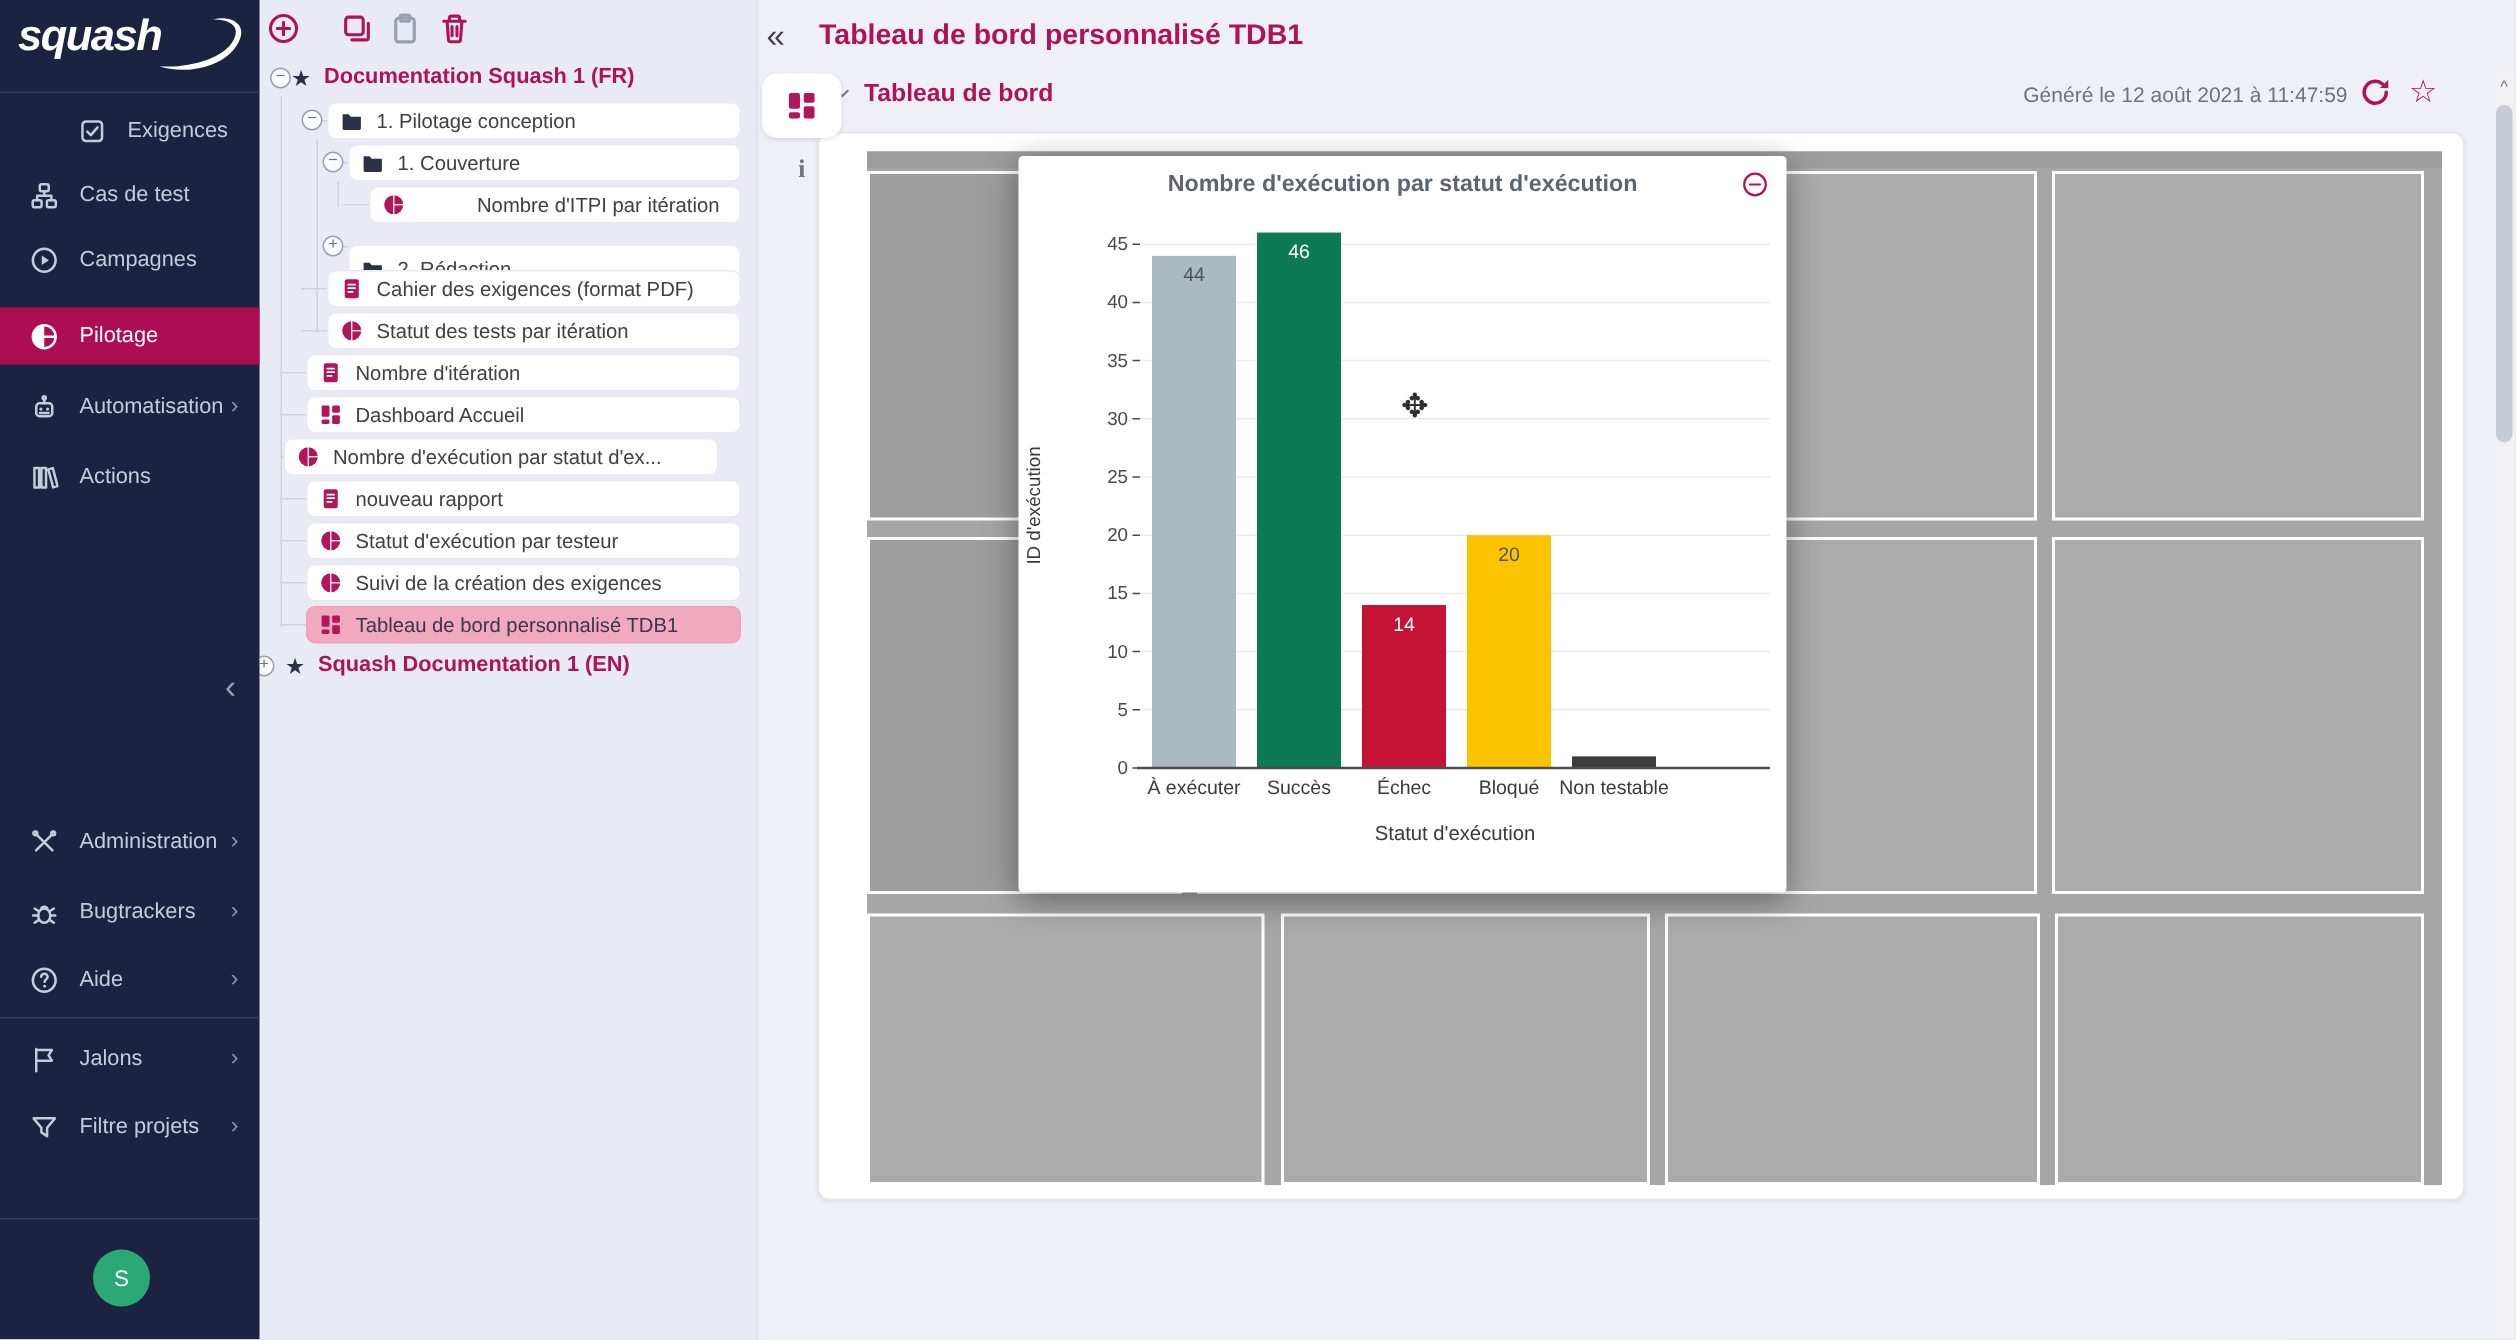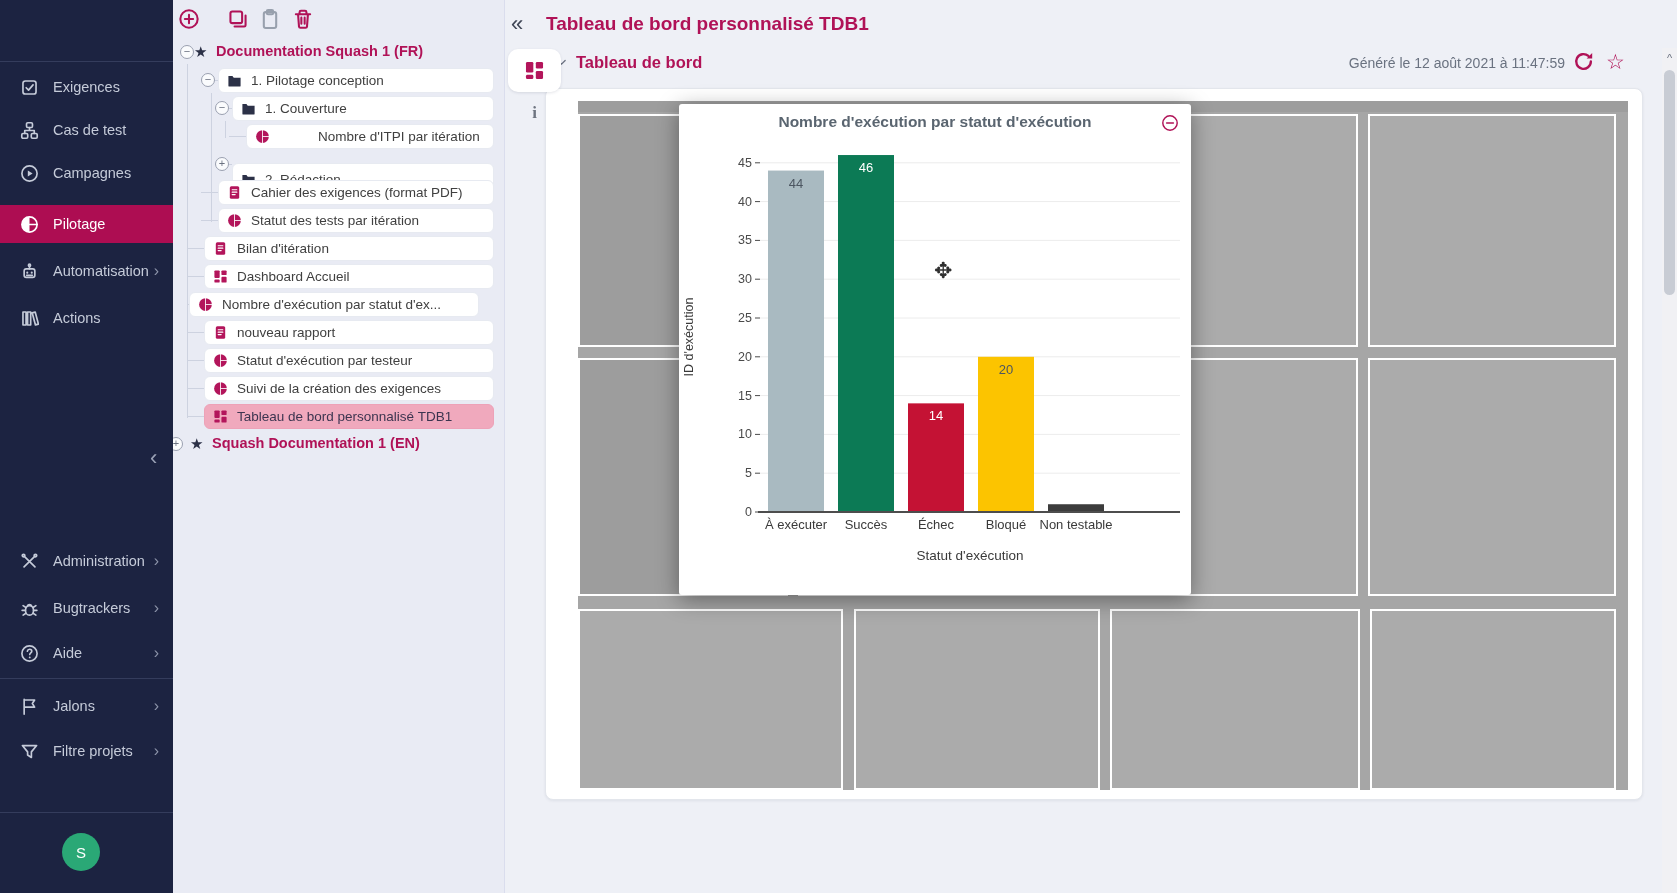--- a/index.html
+++ b/index.html
@@ -256,21 +256,21 @@
             <rect x="8" y="7.55" width="7" height="0.9" fill="#fff"></rect>
           </svg>
           <span>Statut des tests par itération</span>
         </div>
         <div class="guide" style="left: 14px; top: 248px; width: 17px; height: 1px;"></div>
         <div class="tree-row" style="left: 31px; top: 236px; width: 290px;">
           <svg class="ic fill" width="15" height="15" viewBox="0 0 16 16" style="color:#b3155b;flex:none;">
             <rect x="3" y="1.3" width="10" height="13.4" rx="1.6"></rect>
             <path d="M5.5 5h5M5.5 7.6h5M5.5 10.2h3.2" stroke="#fff" stroke-width="1.2" stroke-linecap="round" fill="none"></path>
           </svg>
-          <span>Bilan d'itération</span>
+          <span>Nombre d'itération</span>
         </div>
         <div class="guide" style="left: 14px; top: 276px; width: 17px; height: 1px;"></div>
         <div class="tree-row" style="left: 31px; top: 264px; width: 290px;">
           <svg class="ic fill" width="15" height="15" viewBox="0 0 16 16" style="color:#b3155b;flex:none;">
             <rect x="1.5" y="1.5" width="5.6" height="8" rx="1"></rect>
             <rect x="9" y="1.5" width="5.5" height="5" rx="1"></rect>
             <rect x="1.5" y="11.3" width="5.6" height="3.2" rx="1"></rect>
             <rect x="9" y="8.3" width="5.5" height="6.2" rx="1"></rect>
           </svg>
           <span>Dashboard Accueil</span>
@@ -317,23 +317,29 @@
             <rect x="9" y="1.5" width="5.5" height="5" rx="1"></rect>
             <rect x="1.5" y="11.3" width="5.6" height="3.2" rx="1"></rect>
             <rect x="9" y="8.3" width="5.5" height="6.2" rx="1"></rect>
           </svg>
           <span>Tableau de bord personnalisé TDB1</span>
         </div>
       </div>
   </div>
 
   <div id="sidebar" class="abs">
+    <div class="logo abs">
+      <span class="logo-text">squash</span>
+      <svg class="abs" style="left:92px;top:-4px" width="62" height="52" viewBox="0 0 62 52">
+        <path d="M2 40 C 18 46, 48 42, 56 22 C 60 12, 50 6, 38 9 C 50 9, 56 14, 52 22 C 46 36, 18 42, 2 40 Z" fill="#fff"></path>
+      </svg>
+    </div>
     <div class="sb-divider abs" style="top:61px"></div>
     <div id="sb-main">
-        <div class="sb-item abs" style="top: 72px;">
+        <div class="sb-item abs" style="top: 72px; margin-left: 32px;">
           <svg class="ic stroke" width="19" height="19" viewBox="0 0 16 16" style="color:#c5cbd9;flex:none;">
             <rect x="2.5" y="2.5" width="11" height="11" rx="2"></rect>
             <path d="M5.2 8.2l2 2 3.8-4.4"></path>
           </svg>
           <span>Exigences</span>
         </div>
         <div class="sb-item abs" style="top: 115px;">
           <svg class="ic stroke" width="19" height="19" viewBox="0 0 16 16" style="color:#c5cbd9;flex:none;">
             <rect x="5.5" y="1.5" width="5" height="4" rx="1"></rect>
             <rect x="1.5" y="10.5" width="5" height="4" rx="1"></rect>

